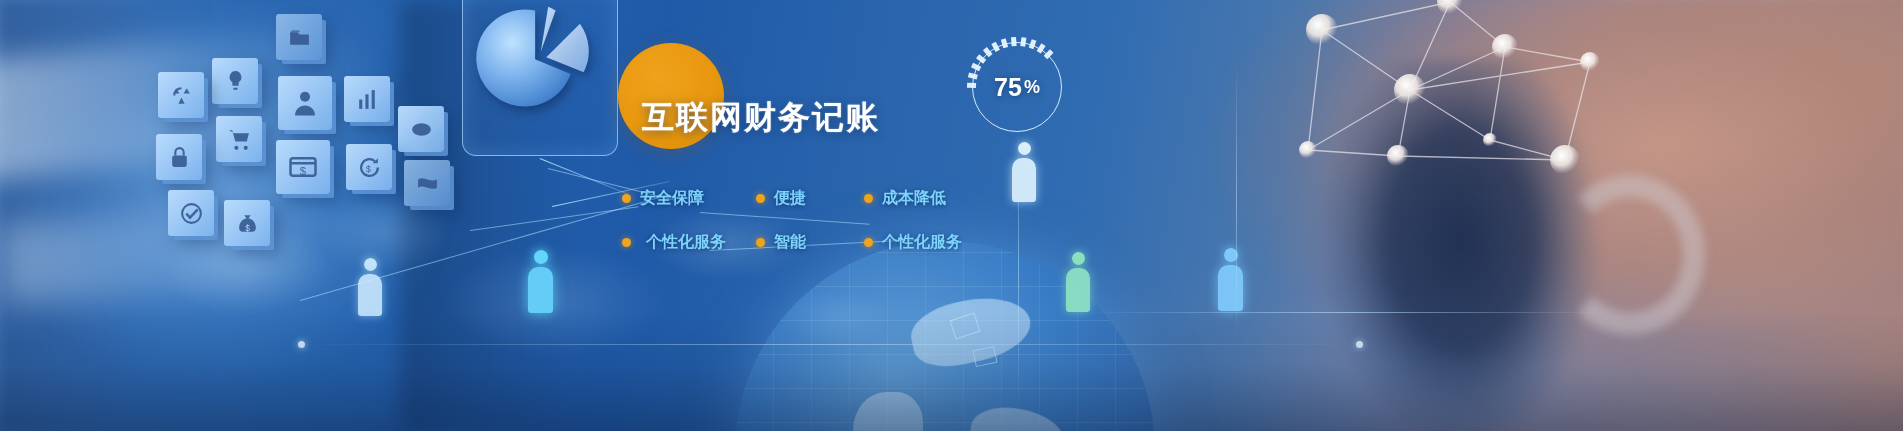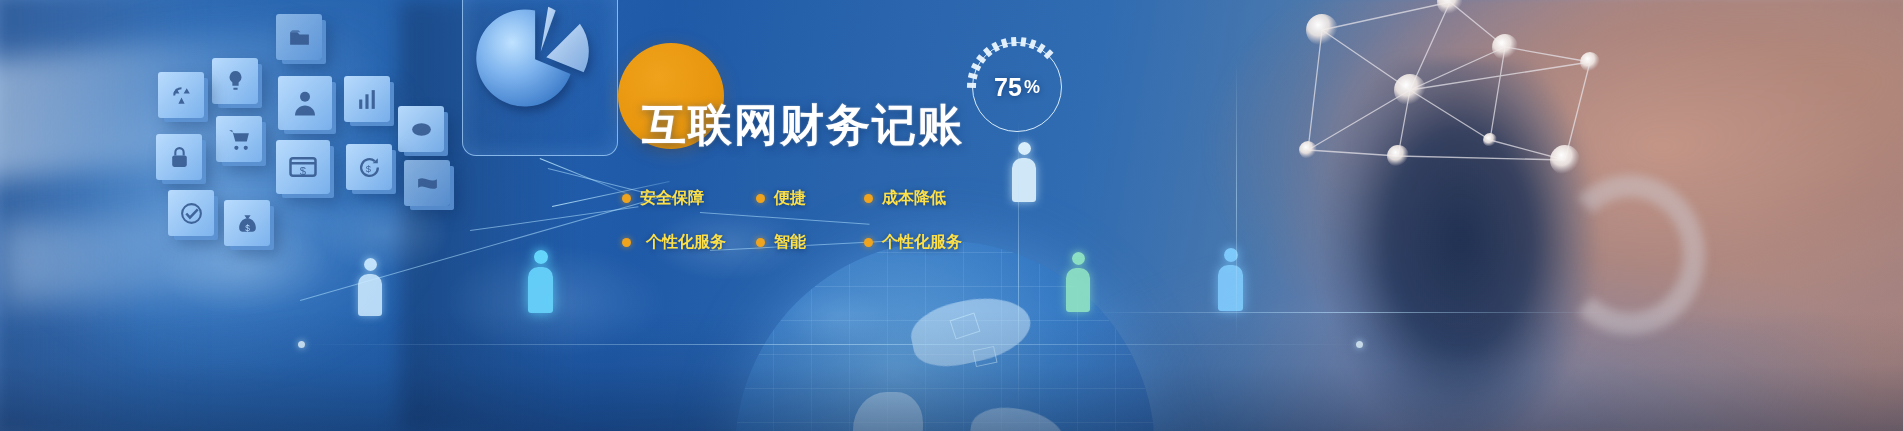--- a/index.html
+++ b/index.html
@@ -148,39 +148,39 @@
 
   
   .orange-circle{
     position:absolute; left:618px; top:43px; width:106px; height:106px;
     border-radius:50%;
     background:radial-gradient(circle at 38% 32%, #f0a21c 0%, #e8970f 55%, #db8c08 100%);
     box-shadow:0 3px 18px rgba(150,85,0,.28);
   }
   .title{
     position:absolute; left:642px; top:99px;
-    font-size:44px; font-weight:bold; color:#ffffff;
+    font-size:32px; font-weight:bold; color:#ffffff;
     letter-spacing:2px; line-height:1.18;
     text-shadow:0 2px 10px rgba(10,40,90,.55), 0 0 2px rgba(255,255,255,.5);
     white-space:nowrap;
   }
 
   
   .bullets{ position:absolute; left:610px; top:180px; width:400px; }
   .bullet{
     display:flex; align-items:center; white-space:nowrap;
     position:absolute;
   }
   .dot{
     width:9px; height:9px; border-radius:50%;
     background:#f0a31d; margin-right:9px; flex:0 0 auto;
     box-shadow:0 0 6px rgba(240,163,29,.6);
   }
   .bullet-label{
-    font-size:16px; font-weight:bold; color:#fde047;
+    font-size:16px; font-weight:bold; color:#7dd3fc;
     text-shadow:0 1px 5px rgba(10,40,90,.7);
   }
 
   
   .conn{ position:absolute; background:rgba(175,225,255,.55); transform-origin:0 0; height:1px; }
   .conn.bright{ background:linear-gradient(90deg, rgba(190,235,255,.85), rgba(150,210,255,.25)); height:1.4px; }
 
   
   .gauge{ position:absolute; left:972px; top:42px; width:90px; height:90px; }
   .gauge .ring{

